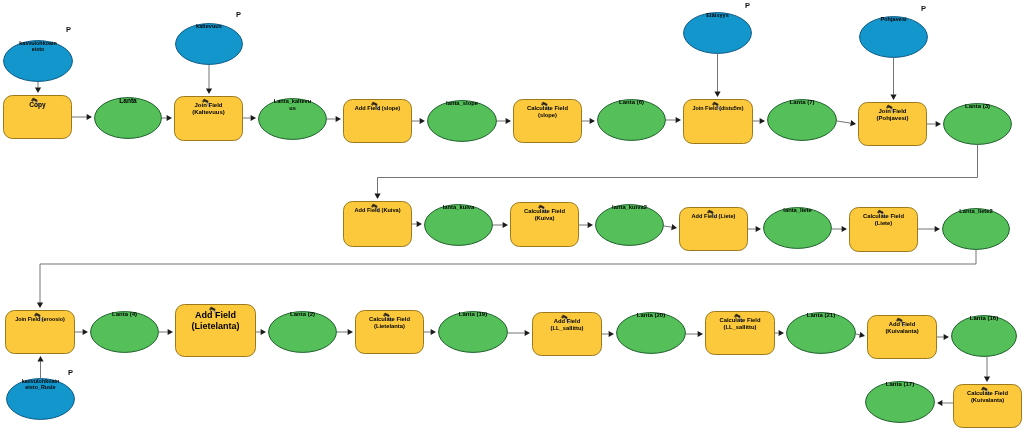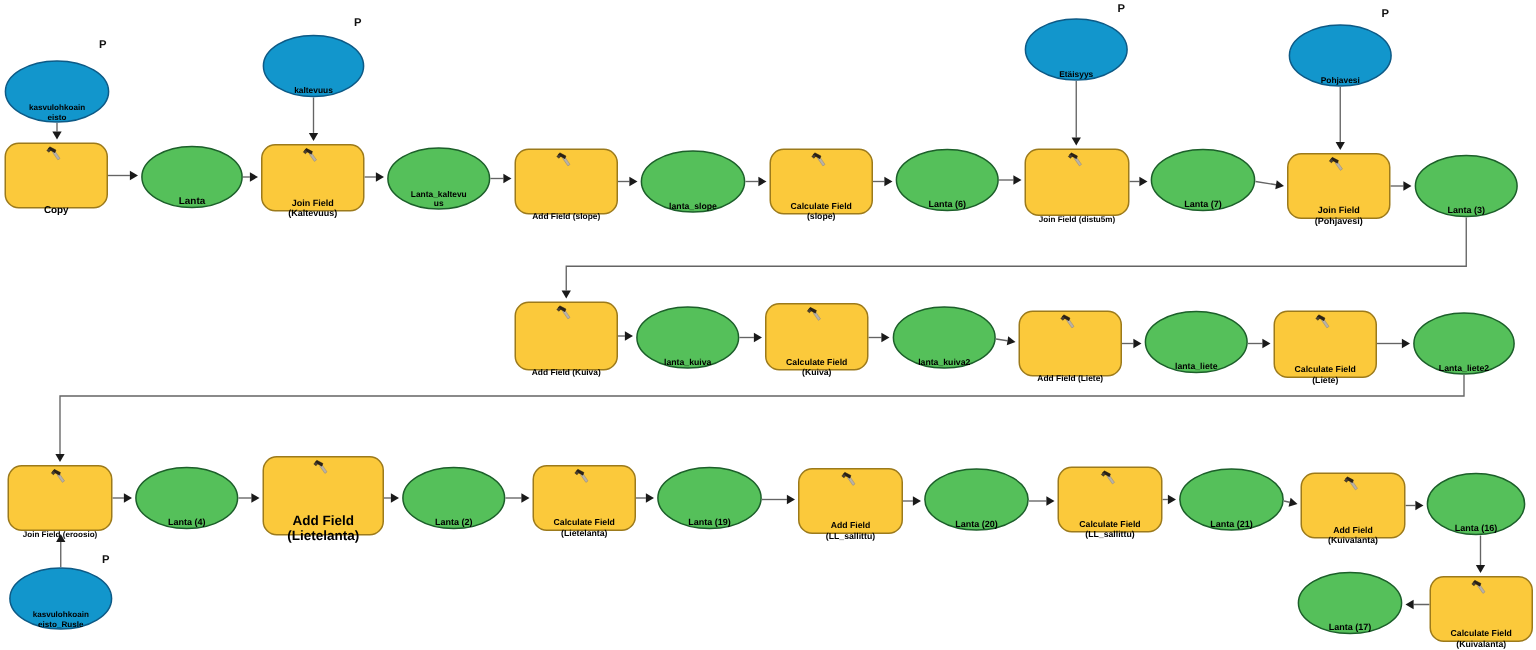--- a/index.html
+++ b/index.html
@@ -4,21 +4,21 @@
 <title>ModelBuilder Diagram</title>
 <style>
   html,body{margin:0;padding:0;background:#ffffff;}
   body{width:1024px;height:433px;overflow:hidden;
        font-family:"Liberation Sans",sans-serif;}
   #canvas{position:relative;width:1024px;height:433px;background:#ffffff;overflow:hidden;}
   svg#wires{position:absolute;left:0;top:0;width:1024px;height:433px;}
   .node{position:absolute;}
   .node svg{position:absolute;left:0;top:0;overflow:visible;}
   .node .lbl{position:absolute;left:0;top:0;width:100%;height:100%;
-     display:flex;flex-direction:column;align-items:center;justify-content:flex-end;
+     display:flex;flex-direction:column;align-items:center;justify-content:flex-start;
      text-align:center;font-weight:bold;color:#000;line-height:1.18;
      font-family:"Liberation Sans",sans-serif;white-space:pre;}
   .pmark{position:absolute;font-weight:bold;font-size:7.5px;color:#111;
      font-family:"Liberation Sans",sans-serif;line-height:1;}
 </style>
 </head>
 <body>
 
 <div id="canvas">
 <svg id="wires" viewBox="0 0 1024 433" xmlns="http://www.w3.org/2000/svg">

